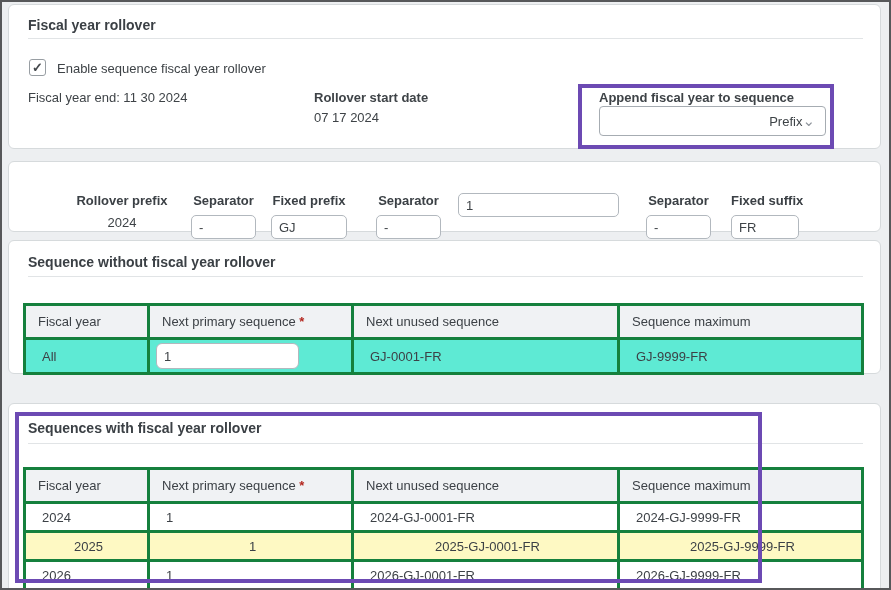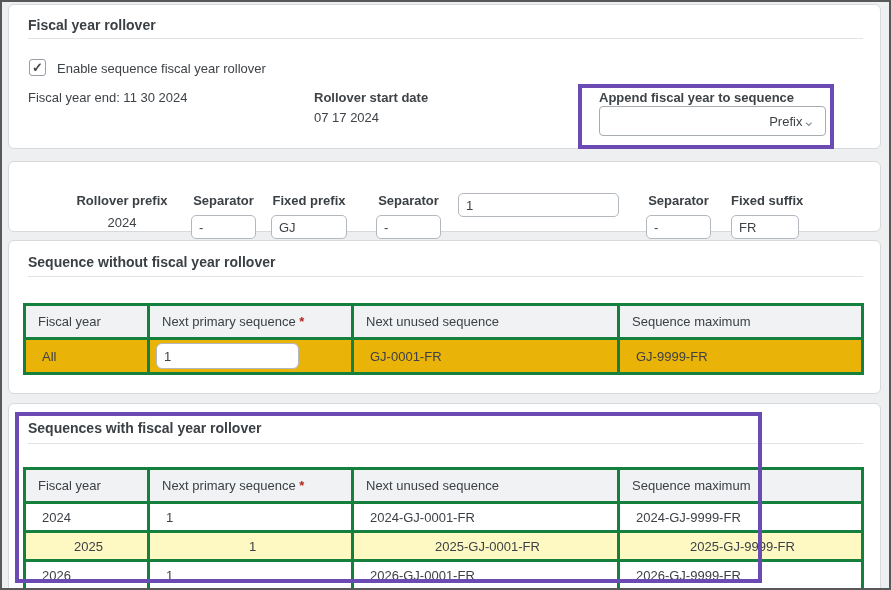--- a/index.html
+++ b/index.html
@@ -20,21 +20,21 @@
   }
   .card {
     position: absolute;
     left: 8px; width: 873px;
     background: #ffffff;
     border: 1px solid #d6dadc;
     border-radius: 6px;
   }
   #card-rollover { top: 4px;  height: 145px; text-align: right; }
   #card-format   { top: 161px; height: 71px; }
-  #card-without  { top: 240px; height: 154px; }
+  #card-without  { top: 240px; height: 134px; }
   #card-with     { top: 403px; height: 200px; }
 
   .card-title {
     position: absolute; left: 19px;
     font-size: 14px; font-weight: bold; color: #3b4045;
   }
   .title-rule {
     position: absolute; left: 19px; right: 17px; height: 0;
     border-top: 1px solid #e1e4e6;
   }
@@ -88,21 +88,21 @@
   table {
     position: absolute; left: 14px;
     border-collapse: collapse; table-layout: fixed;
     width: 838px; font-size: 13px;
   }
   th, td { border: 3px solid #15803d; text-align: left; font-weight: normal; color: #3c4146; }
   th { background: #f0f2f4; height: 34px; padding: 0 12px; }
   td { padding: 0 12px 0 16px; }
   #table-without td { height: 35px; }
   #table-with td { height: 29px; }
-  tr.alt td { background: #eab308; }
+  tr.alt td { background: #5eead4; }
   tr.alt2 td { background: #fef9c3; text-align: center; }
   td.input-cell { padding: 0 6px; }
   td.input-cell .tb-input { width: 143px; height: 26px; border-radius: 6px; }
 </style>
 </head>
 <body>
 
 <div class="card" id="card-rollover">
   <div class="card-title" style="top:12px">Fiscal year rollover</div>
   <div class="title-rule" style="top:33px"></div>

